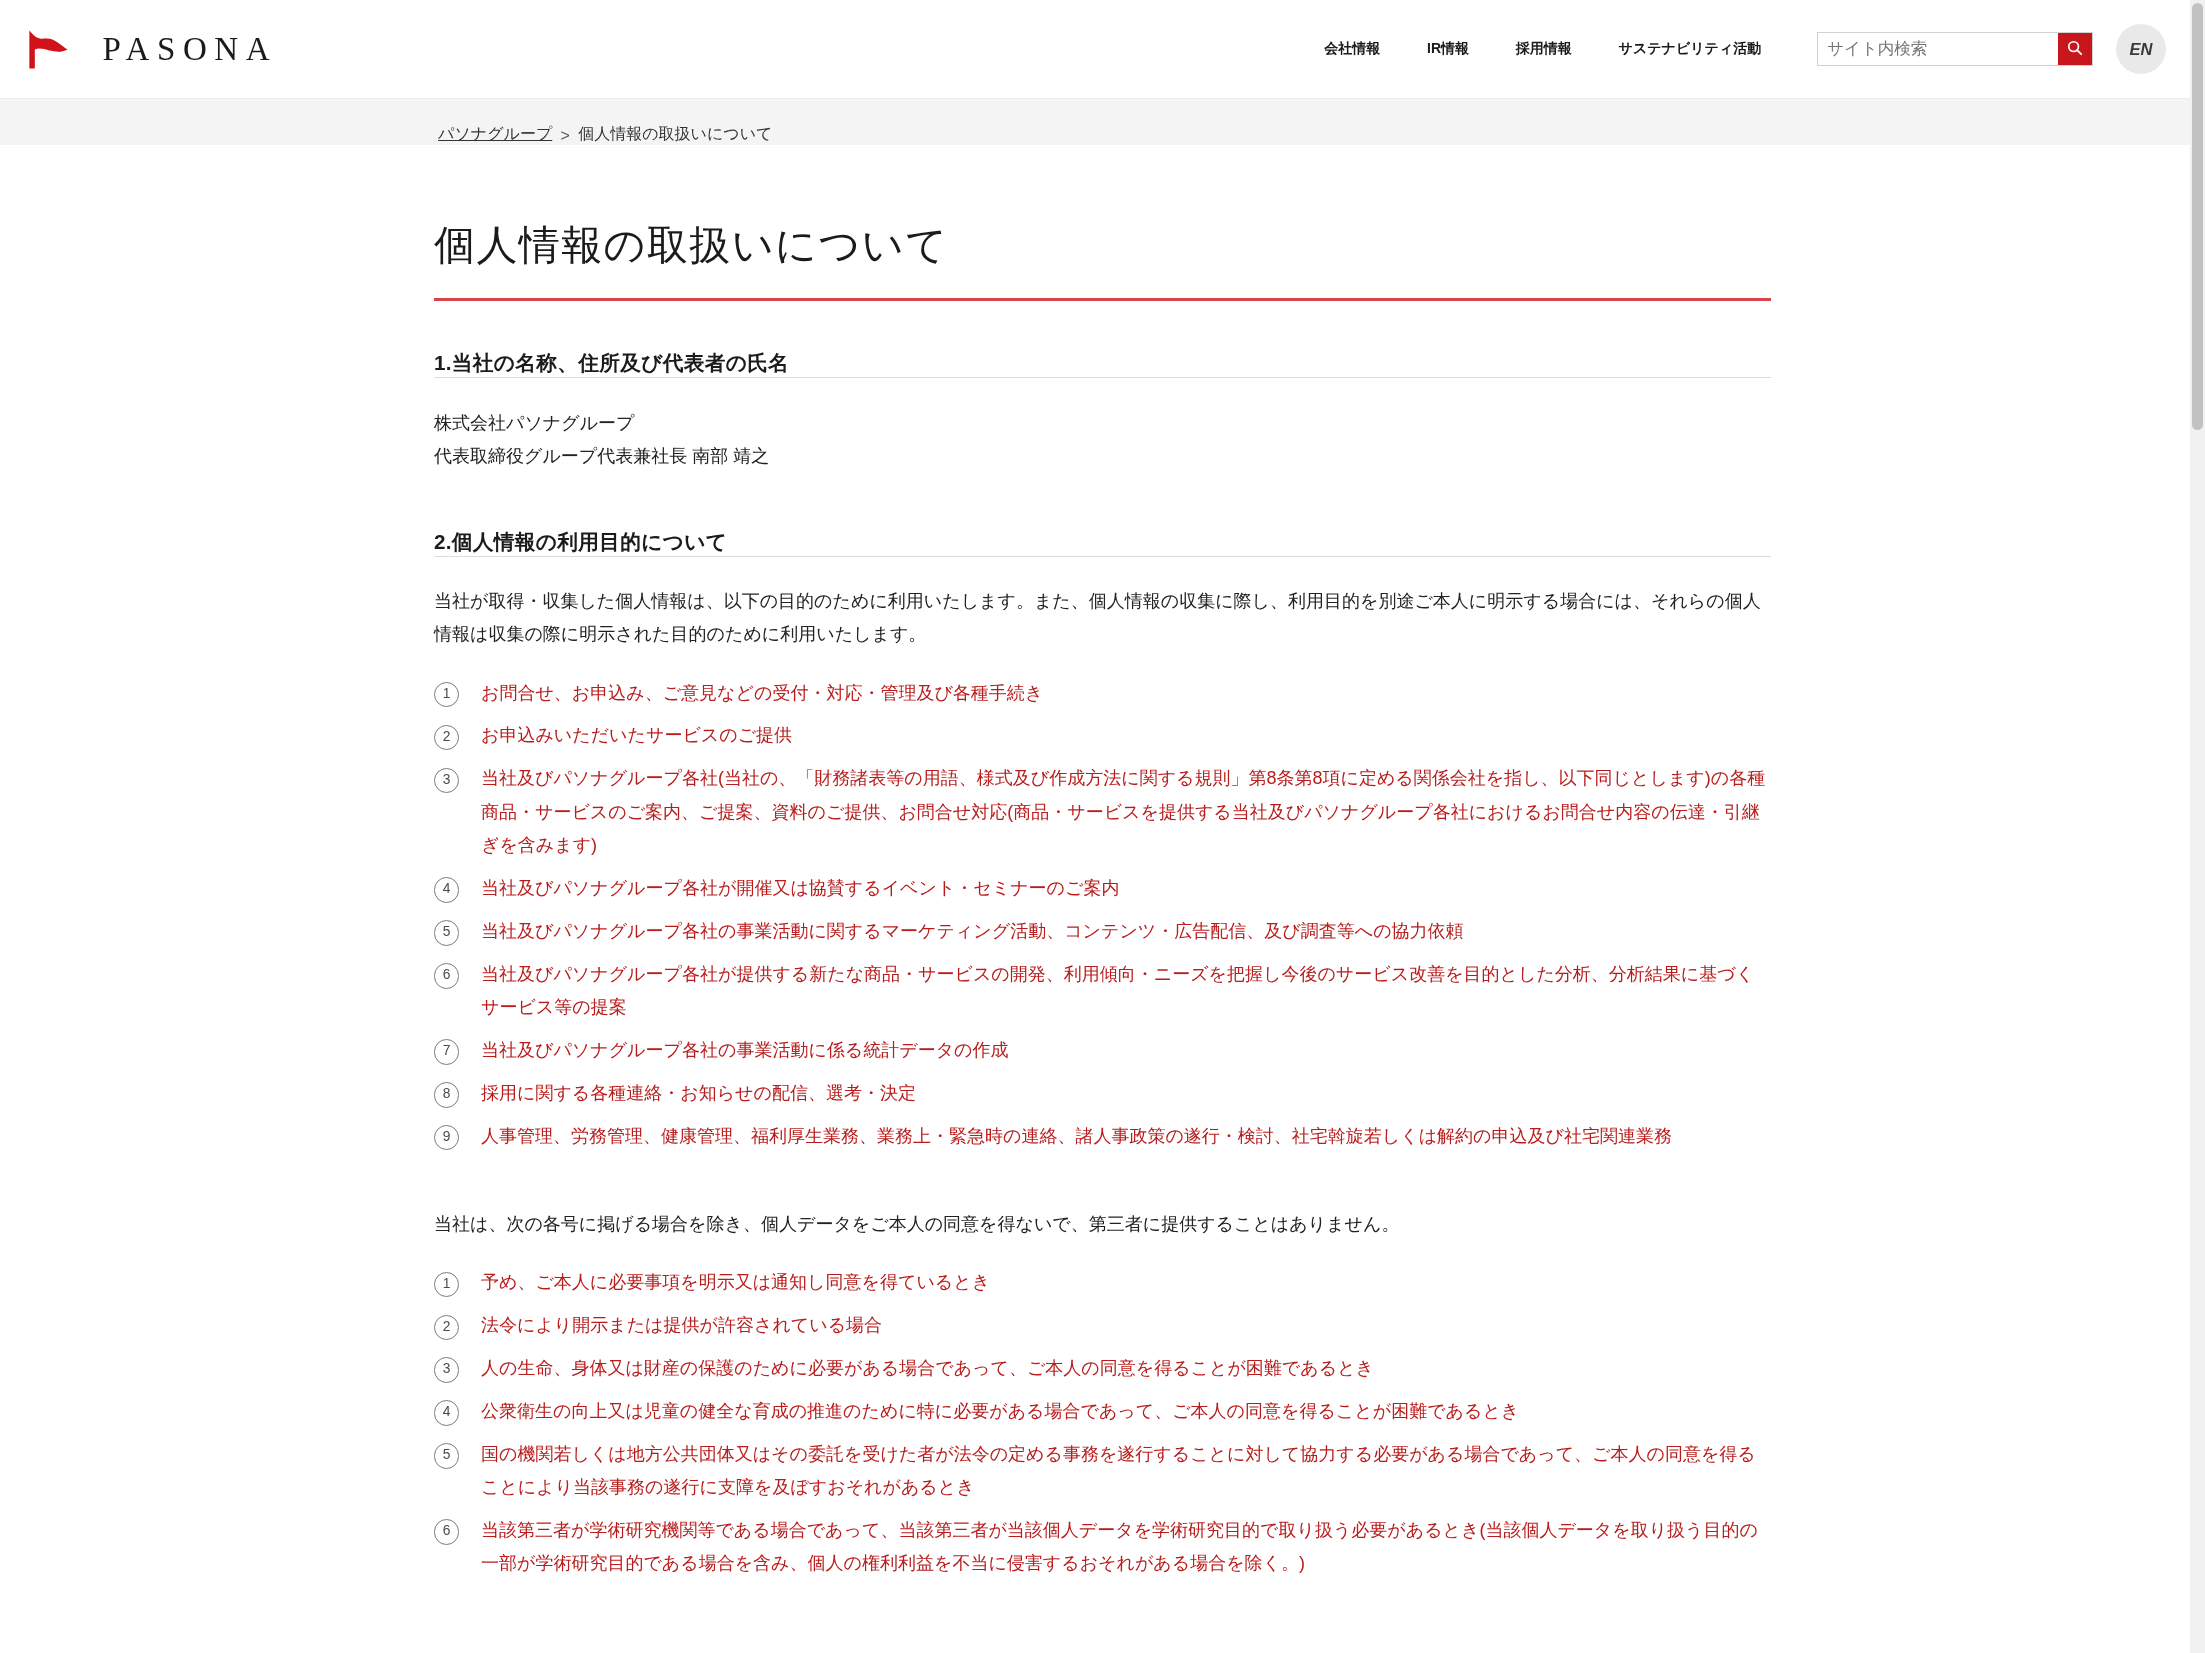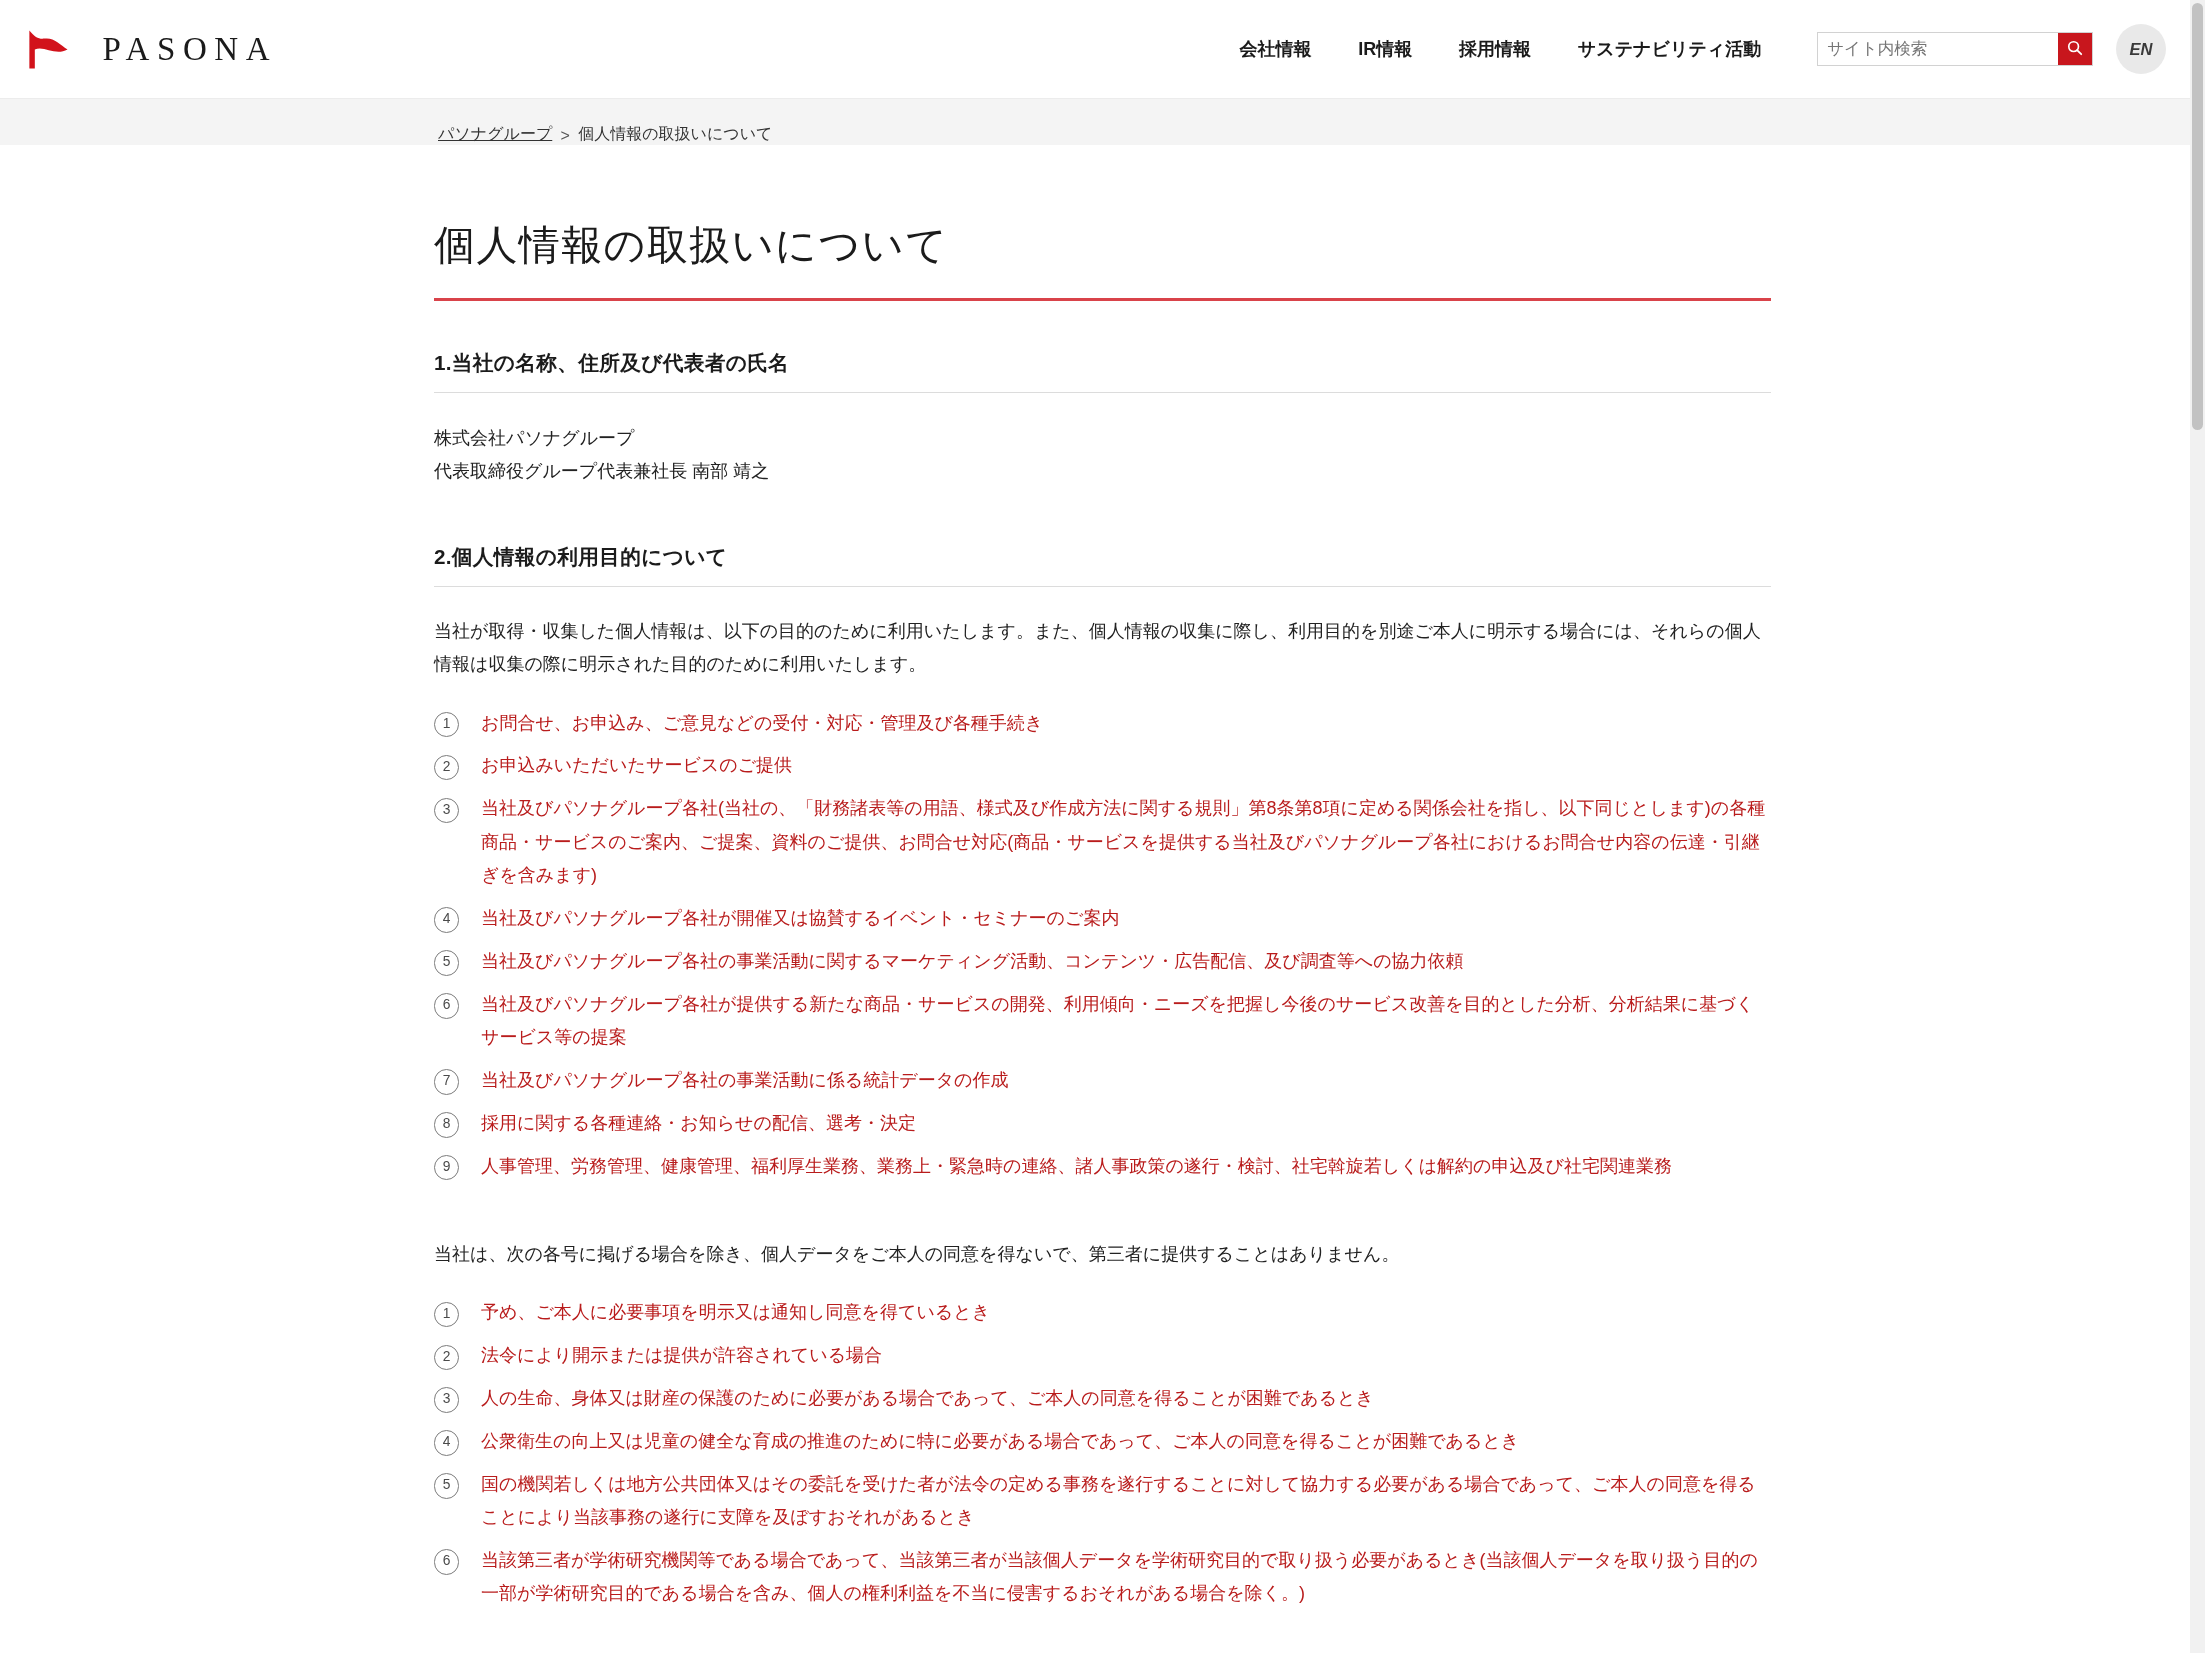--- a/index.html
+++ b/index.html
@@ -34,21 +34,21 @@
     color: #1b1b1b;
     font-family: "Liberation Serif", serif;
   }
   .nav {
     margin-left: auto;
     display: flex;
     align-items: center;
     gap: 0;
   }
   .nav-item {
-    font-size: 18px;
+    font-size: 14px;
     font-weight: bold;
     color: #1b1b1b;
     padding: 0 23.4px;
     white-space: nowrap;
     cursor: pointer;
   }
   .search-box {
     margin-left: 32px;
     display: flex;
     align-items: center;
@@ -131,21 +131,20 @@
     height: 2.8px;
     background: #d9434a;
     width: 100%;
     margin-bottom: 48px;
   }
   h2.sec-title {
     font-size: 20.7px;
     font-weight: bold;
     color: #1b1b1b;
     margin: 0 0 0 0;
-    padding-bottom: 15px;
     border-bottom: 1.4px solid #dcdcdc;
     letter-spacing: 0.3px;
   }
   .sec { margin-bottom: 55px; }
   .sec:last-child { margin-bottom: 0; }
   .para {
     font-size: 18px;
     line-height: 1.85;
     color: #222;
     margin: 27.6px 0 0 0;

